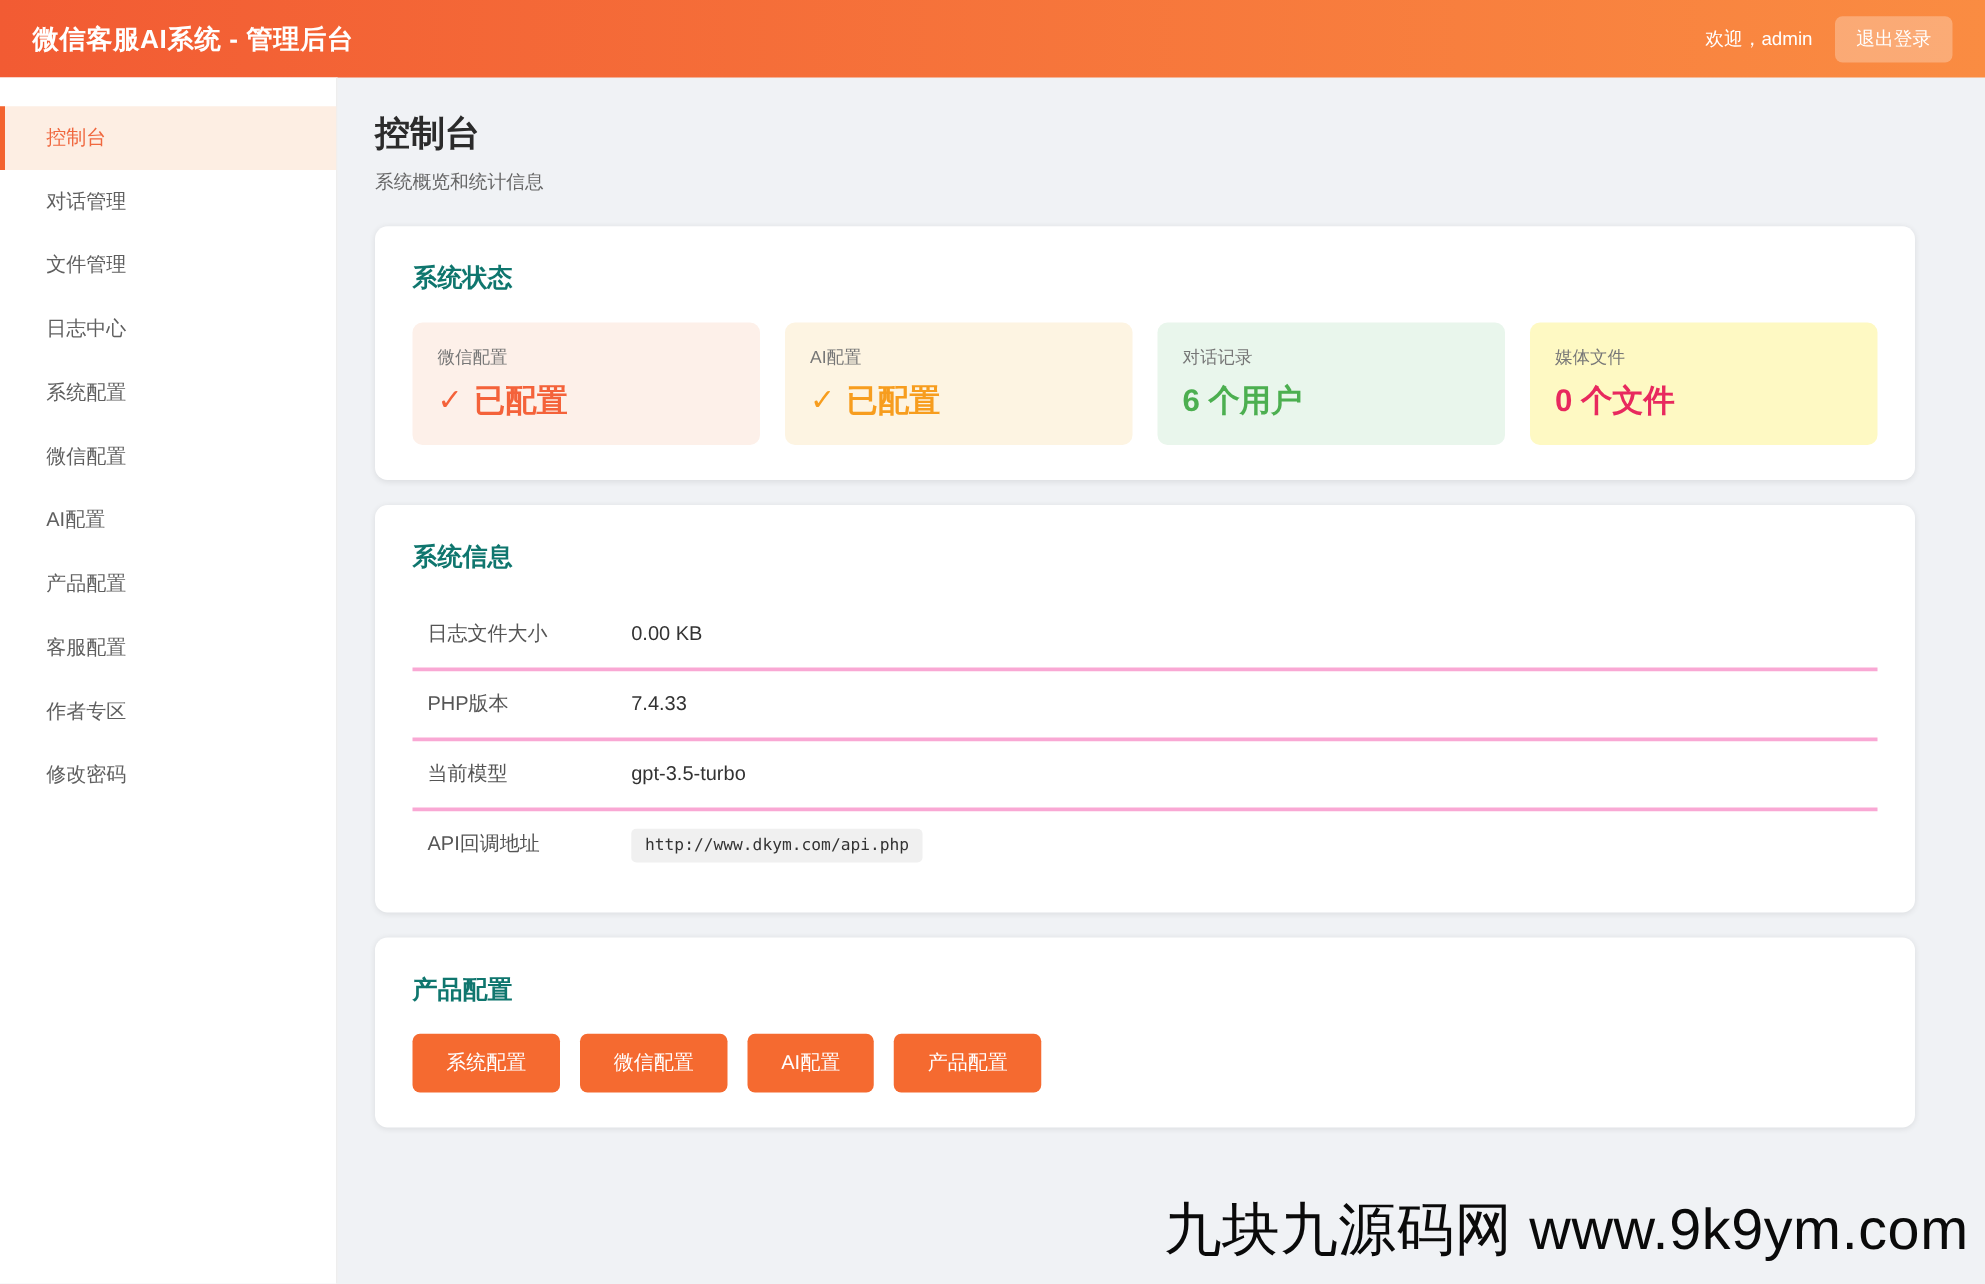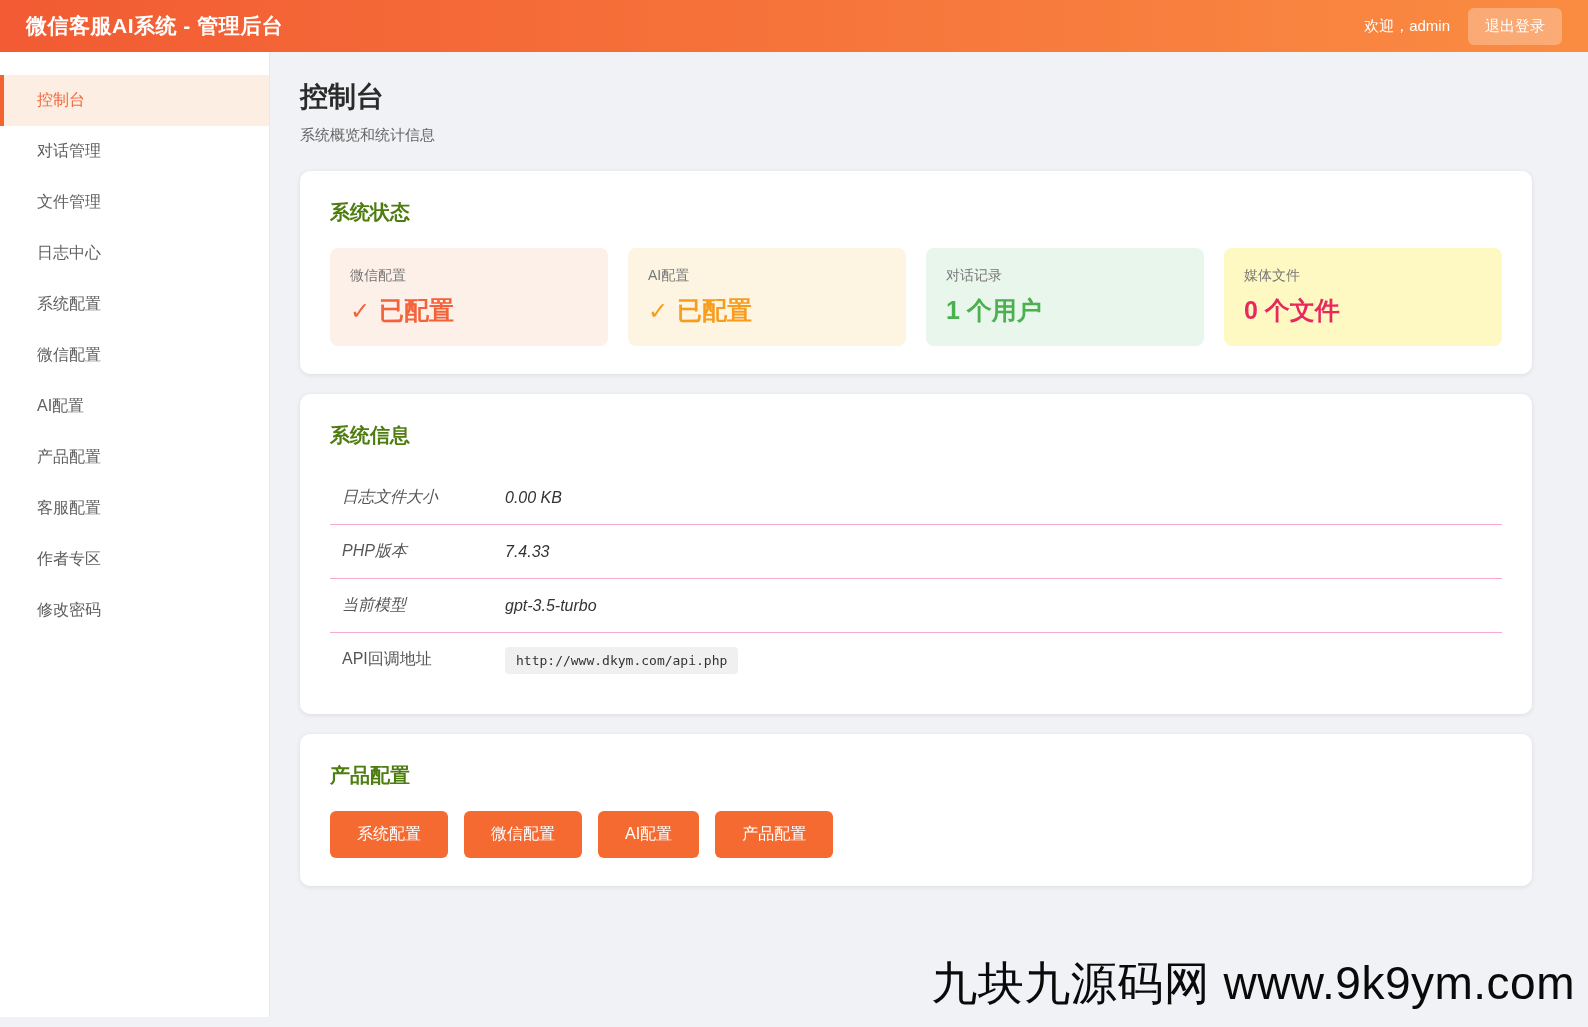--- a/index.html
+++ b/index.html
@@ -7,21 +7,21 @@
   body {
     font-family: "Liberation Sans", "DejaVu Sans", sans-serif;
     background: #f0f2f5;
     position: relative;
     overflow: hidden;
     color: #333;
   }
 
   
   .topbar {
-    height: 52px;
+    height: 62px;
     background: linear-gradient(90deg, #f25b33 0%, #fa8c42 100%);
     display: flex;
     align-items: center;
     justify-content: space-between;
     padding: 0 26px;
     color: #fff;
   }
   .topbar-title { font-size: 21px; font-weight: bold; letter-spacing: 0.5px; }
   .topbar-right { display: flex; align-items: center; gap: 18px; }
   .welcome-text { font-size: 15px; }
@@ -67,21 +67,21 @@
   .page-subtitle { font-size: 15px; color: #666; margin-bottom: 26px; }
 
   
   .card {
     background: #fff;
     border-radius: 10px;
     box-shadow: 0 1px 5px rgba(0,0,0,0.09);
     padding: 28px 30px;
     margin-bottom: 20px;
   }
-  .card-title { font-size: 20px; font-weight: bold; color: #4d7c0f; margin-bottom: 22px; }
+  .card-title { font-size: 20px; font-weight: bold; color: #0f766e; margin-bottom: 22px; }
 
   
   .tiles { display: grid; grid-template-columns: repeat(4, 1fr); gap: 20px; }
   .tile { border-radius: 8px; padding: 19px 20px; }
   .tile-label { font-size: 14px; color: #777; margin-bottom: 9px; }
   .tile-value { font-size: 25px; font-weight: bold; display: flex; align-items: center; gap: 9px; }
   .tile-value .check-glyph { font-weight: 400; font-size: 24px; }
   .tile-wechat { background: #fdf0e9; }
   .tile-wechat .tile-value { color: #f4623a; }
   .tile-ai { background: #fdf4e2; }
@@ -91,21 +91,21 @@
   .tile-media { background: #fef9c3; }
   .tile-media .tile-value { color: #e8295e; }
 
   
   .info-row {
     display: flex;
     align-items: center;
     padding: 16px 12px;
     font-size: 16px;
   }
-  .info-row:not(:last-child) { border-bottom: 1px solid #f9a8d4; font-style: italic; }
+  .info-row:not(:last-child) { border-bottom: 3px solid #f9a8d4; }
   .info-label { width: 163px; color: #555; flex-shrink: 0; }
   .info-value { color: #333; }
   .code-chip {
     font-family: "DejaVu Sans Mono", "Liberation Mono", monospace;
     font-size: 13px;
     background: #f0f0f0;
     border-radius: 4px;
     padding: 6px 11px;
     color: #333;
   }
@@ -179,21 +179,21 @@
         <div class="tile tile-ai">
           <div class="tile-label">AI配置</div>
           <div class="tile-value">
             <span class="check-glyph">✓</span>
             <span>已配置</span>
           </div>
         </div>
         <div class="tile tile-chat">
           <div class="tile-label">对话记录</div>
           <div class="tile-value">
-            <span>1 个用户</span>
+            <span>6 个用户</span>
           </div>
         </div>
         <div class="tile tile-media">
           <div class="tile-label">媒体文件</div>
           <div class="tile-value">
             <span>0 个文件</span>
           </div>
         </div>
       </div>
     </section>

